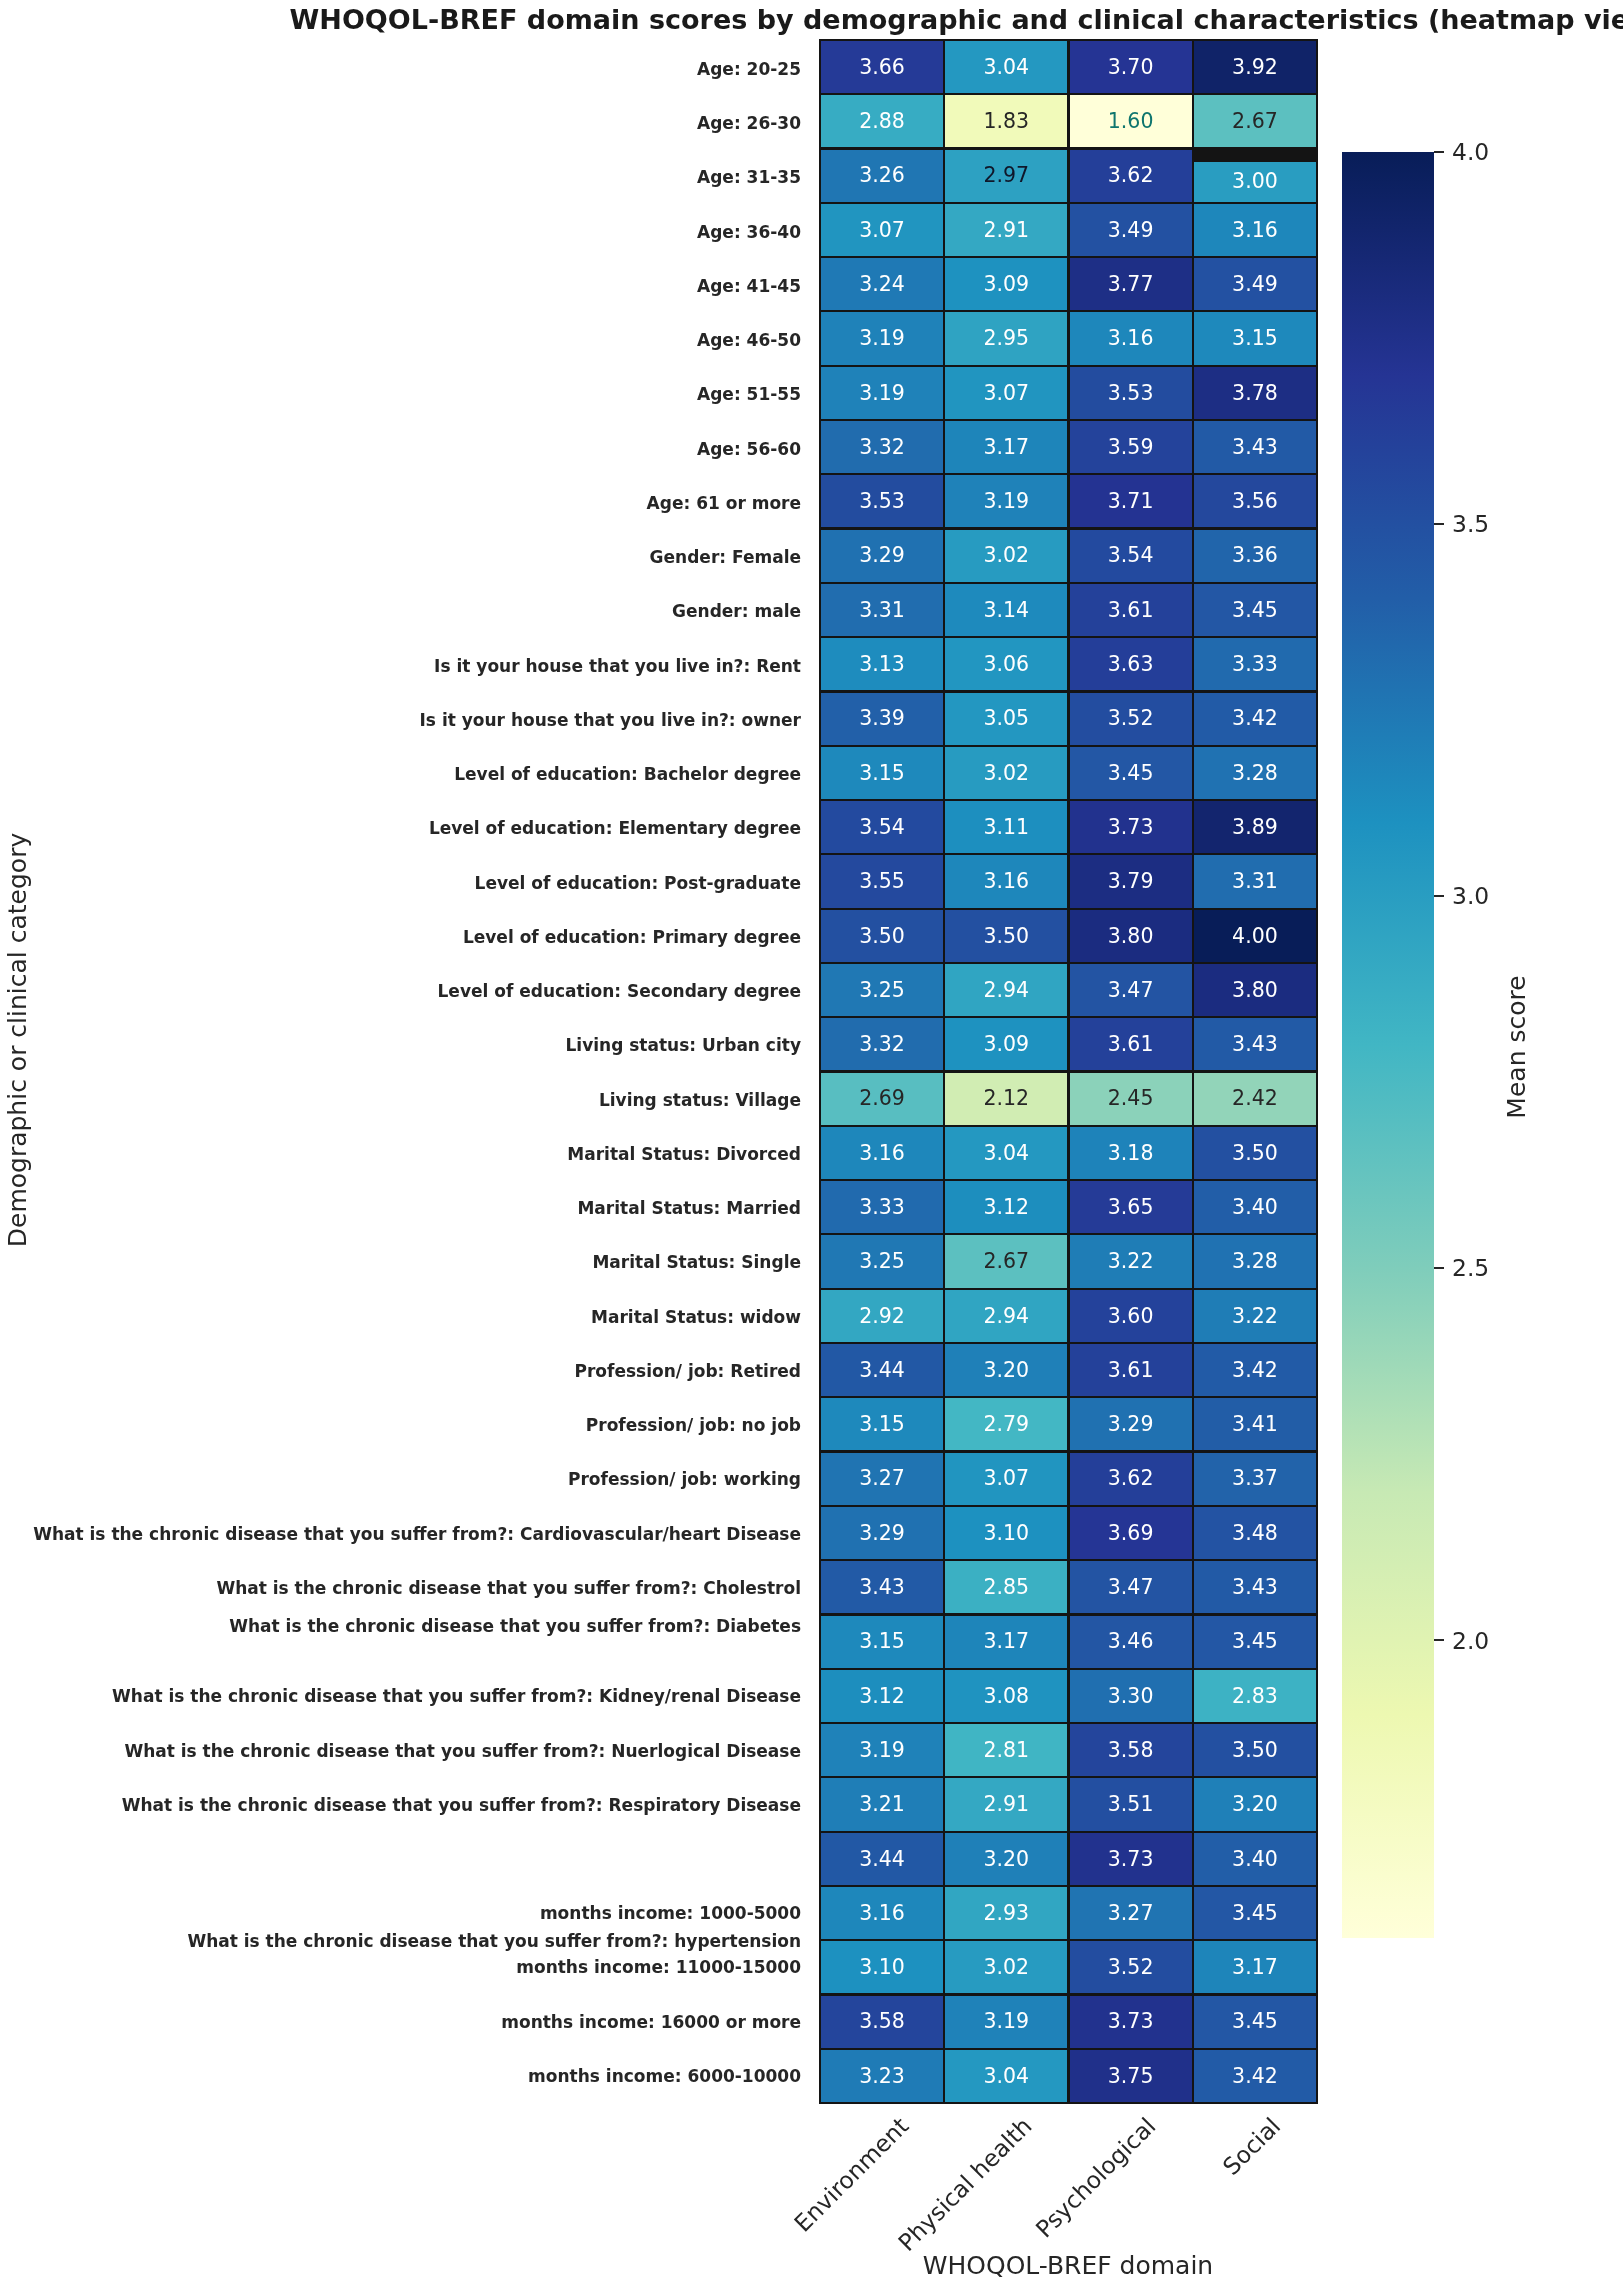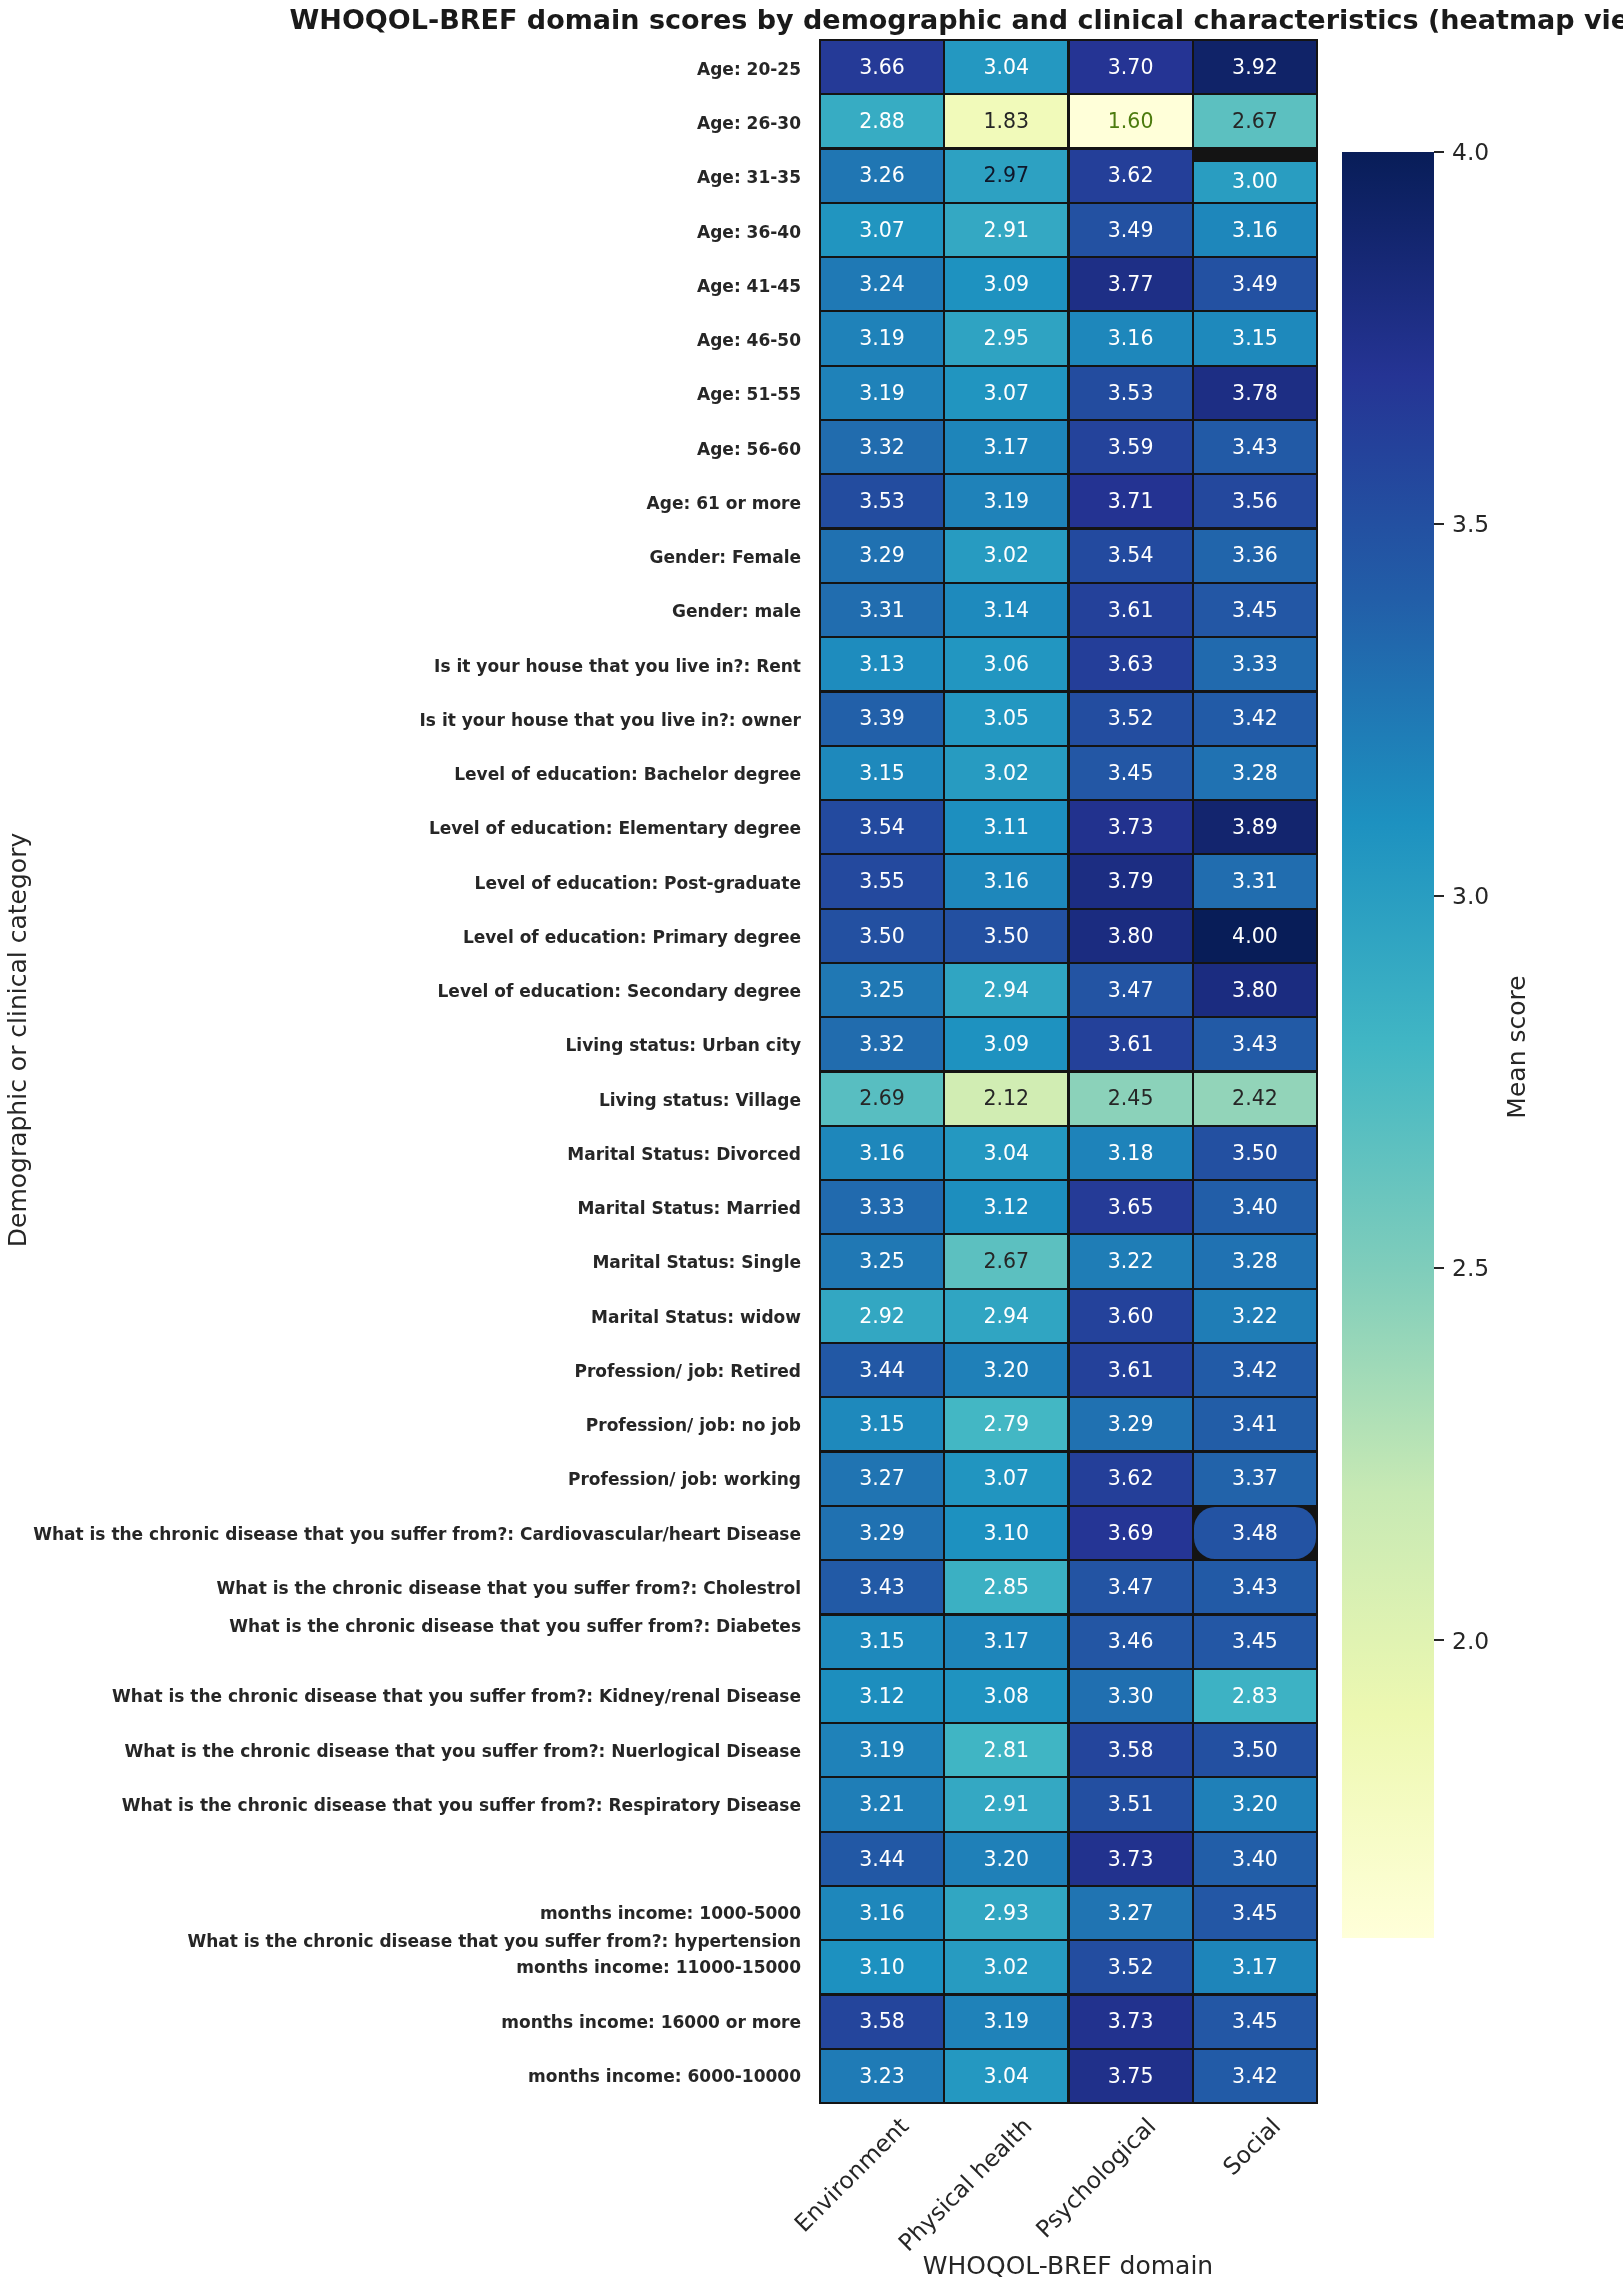--- a/index.html
+++ b/index.html
@@ -70,21 +70,21 @@
 <div id="figure">
   <div class="chart-title">WHOQOL-BREF domain scores by demographic and clinical characteristics (heatmap view)</div>
   <div class="y-axis-label">Demographic or clinical category</div>
   <div id="heatmap-grid">
       <div class="cell" style="background: rgb(37, 58, 151); color: rgb(255, 255, 255);">3.66</div>
       <div class="cell" style="background: rgb(36, 152, 193); color: rgb(255, 255, 255);">3.04</div>
       <div class="cell" style="background: rgb(37, 52, 148); color: rgb(255, 255, 255);">3.70</div>
       <div class="cell" style="background: rgb(16, 35, 104); color: rgb(255, 255, 255);">3.92</div>
       <div class="cell" style="background: rgb(55, 172, 195); color: rgb(255, 255, 255);">2.88</div>
       <div class="cell" style="background: rgb(241, 250, 186); color: rgb(38, 38, 38);">1.83</div>
-      <div class="cell" style="background: rgb(255, 255, 217); color: #4d7c0f;">1.60</div>
+      <div class="cell" style="background: rgb(255, 255, 217); color: #0f766e;">1.60</div>
       <div class="cell" style="background: rgb(92, 192, 192); color: rgb(38, 38, 38);">2.67</div>
       <div class="cell" style="background: rgb(32, 118, 179); color: rgb(255, 255, 255);">3.26</div>
       <div class="cell" style="background: rgb(45, 161, 194); color: #0f172a;">2.97</div>
       <div class="cell" style="background: rgb(36, 63, 153); color: rgb(255, 255, 255);">3.62</div>
       <div class="cell" style="background: rgb(41, 157, 193); color: rgb(255, 255, 255); margin-top: 12px;">3.00</div>
       <div class="cell" style="background: rgb(33, 149, 192); color: rgb(255, 255, 255);">3.07</div>
       <div class="cell" style="background: rgb(52, 168, 195); color: rgb(255, 255, 255);">2.91</div>
       <div class="cell" style="background: rgb(35, 81, 162); color: rgb(255, 255, 255);">3.49</div>
       <div class="cell" style="background: rgb(30, 135, 187); color: rgb(255, 255, 255);">3.16</div>
       <div class="cell" style="background: rgb(31, 121, 181); color: rgb(255, 255, 255);">3.24</div>
@@ -175,21 +175,21 @@
       <div class="cell" style="background: rgb(67, 183, 196); color: rgb(255, 255, 255);">2.79</div>
       <div class="cell" style="background: rgb(32, 113, 177); color: rgb(255, 255, 255);">3.29</div>
       <div class="cell" style="background: rgb(34, 93, 167); color: rgb(255, 255, 255);">3.41</div>
       <div class="cell" style="background: rgb(32, 116, 178); color: rgb(255, 255, 255);">3.27</div>
       <div class="cell" style="background: rgb(33, 149, 192); color: rgb(255, 255, 255);">3.07</div>
       <div class="cell" style="background: rgb(36, 63, 153); color: rgb(255, 255, 255);">3.62</div>
       <div class="cell" style="background: rgb(34, 99, 170); color: rgb(255, 255, 255);">3.37</div>
       <div class="cell" style="background: rgb(32, 113, 177); color: rgb(255, 255, 255);">3.29</div>
       <div class="cell" style="background: rgb(29, 145, 192); color: rgb(255, 255, 255);">3.10</div>
       <div class="cell" style="background: rgb(37, 53, 149); color: rgb(255, 255, 255);">3.69</div>
-      <div class="cell" style="background: rgb(35, 83, 163); color: rgb(255, 255, 255); border-radius: 21px;">3.48</div>
+      <div class="cell" style="background: rgb(35, 83, 163); color: rgb(255, 255, 255);">3.48</div>
       <div class="cell" style="background: rgb(34, 90, 166); color: rgb(255, 255, 255);">3.43</div>
       <div class="cell" style="background: rgb(59, 176, 195); color: rgb(255, 255, 255);">2.85</div>
       <div class="cell" style="background: rgb(35, 84, 163); color: rgb(255, 255, 255);">3.47</div>
       <div class="cell" style="background: rgb(34, 90, 166); color: rgb(255, 255, 255);">3.43</div>
       <div class="cell" style="background: rgb(30, 137, 188); color: rgb(255, 255, 255);">3.15</div>
       <div class="cell" style="background: rgb(30, 133, 186); color: rgb(255, 255, 255);">3.17</div>
       <div class="cell" style="background: rgb(35, 86, 164); color: rgb(255, 255, 255);">3.46</div>
       <div class="cell" style="background: rgb(35, 87, 165); color: rgb(255, 255, 255);">3.45</div>
       <div class="cell" style="background: rgb(29, 142, 190); color: rgb(255, 255, 255);">3.12</div>
       <div class="cell" style="background: rgb(31, 147, 192); color: rgb(255, 255, 255);">3.08</div>

